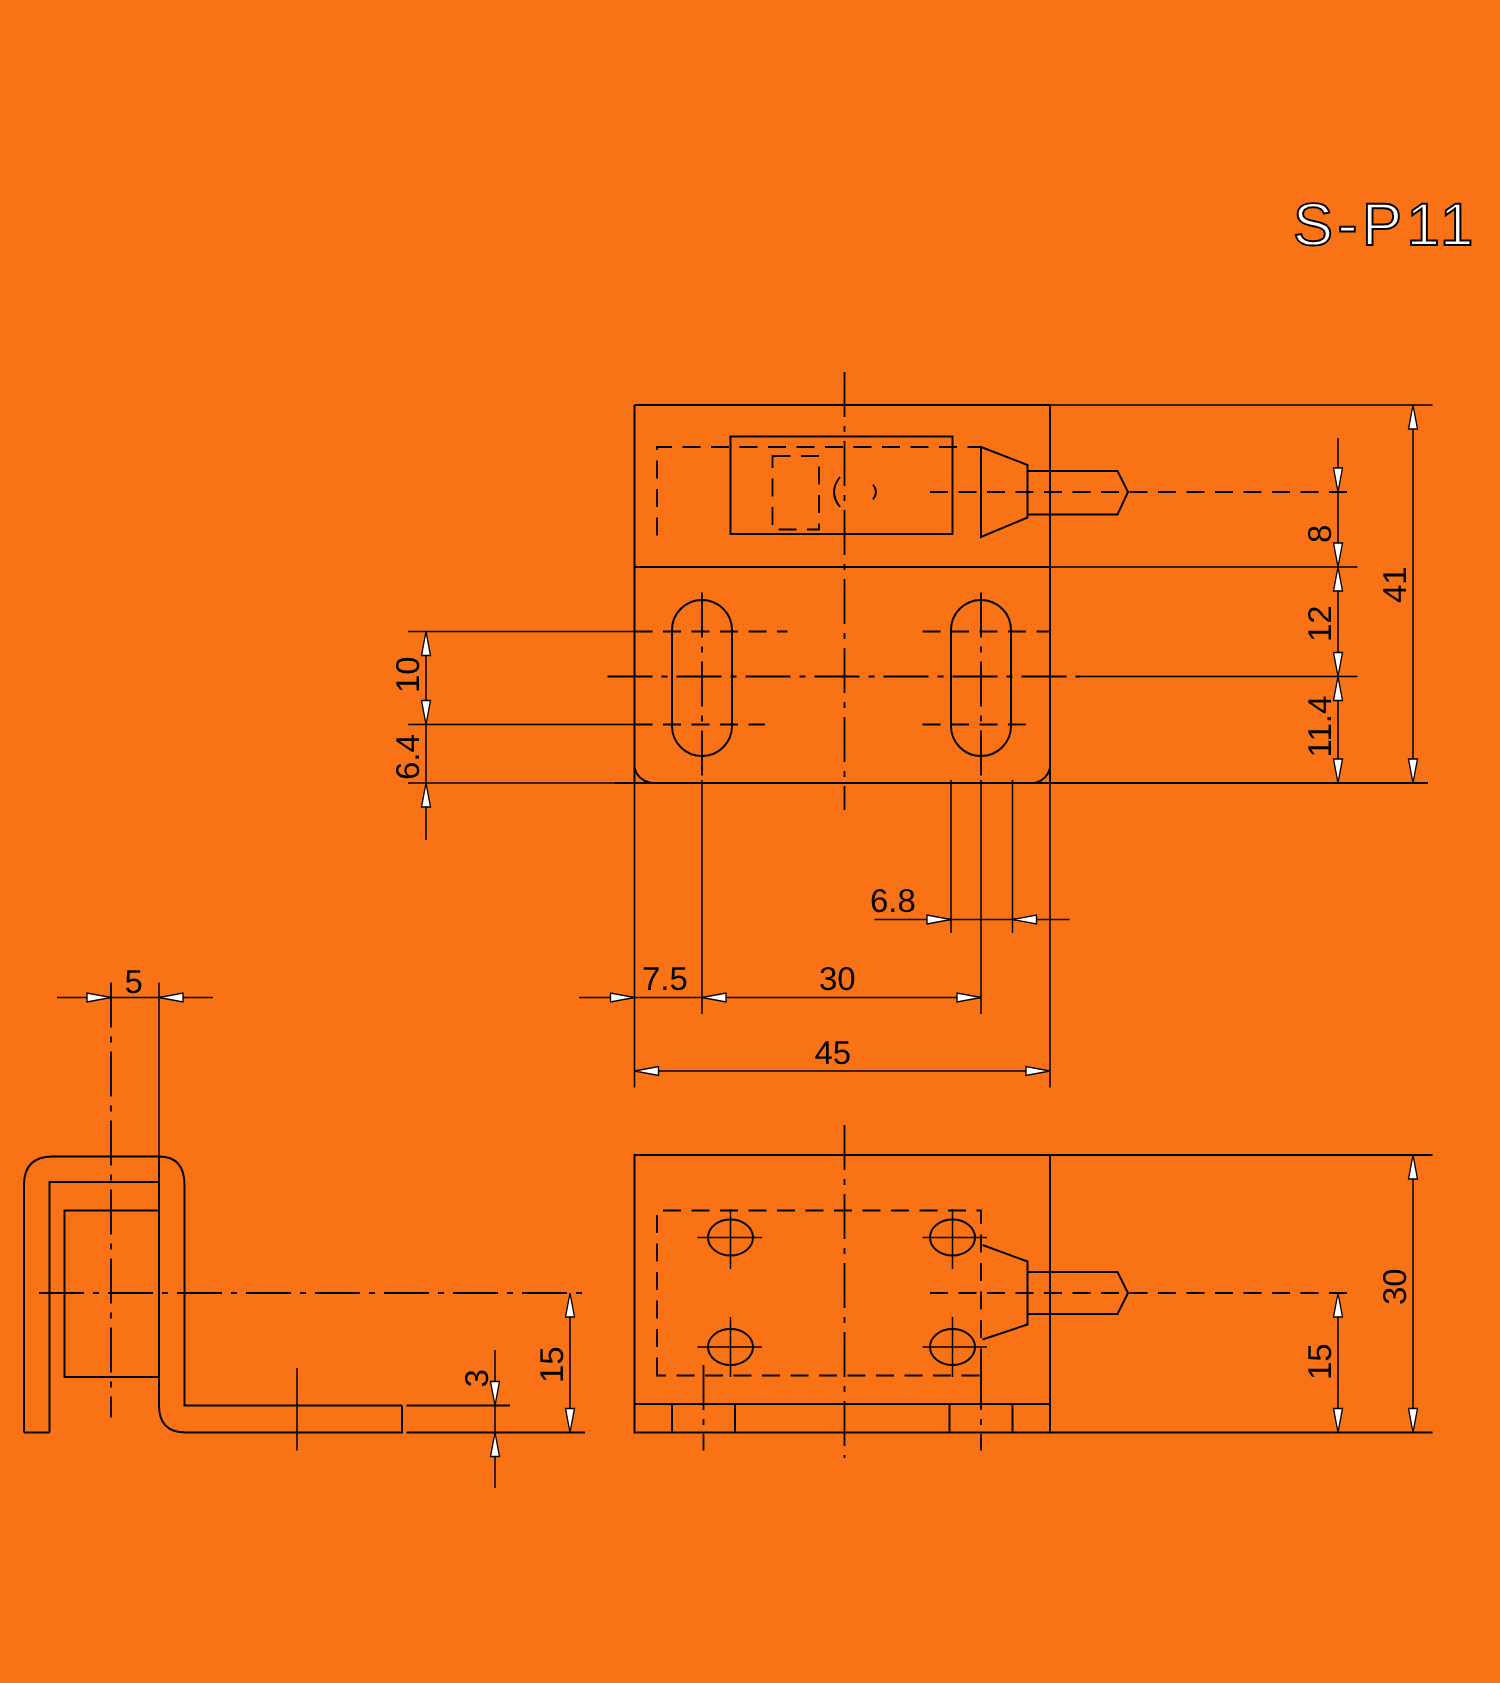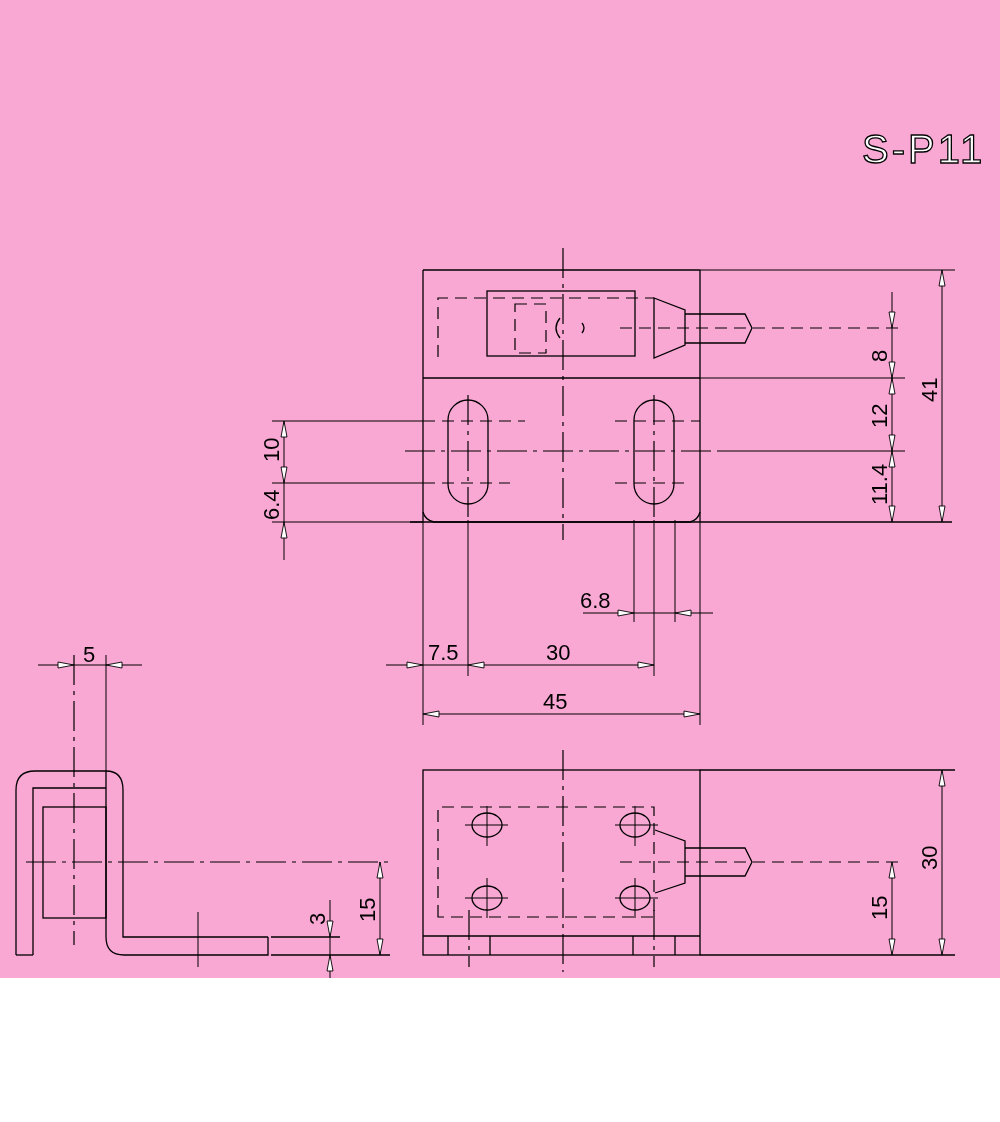--- a/index.html
+++ b/index.html
@@ -1,16 +1,16 @@
 <!DOCTYPE html>
 <html><head>
 <meta charset="utf-8">
 <style>
   html, body { margin: 0; padding: 0; background: #ffffff; }
-  #canvas { position: relative; width: 1000px; height: 978px; background: #f9a8d4; overflow: hidden; }
+  #canvas { position: relative; width: 1000px; height: 1122px; background: #f97316; overflow: hidden; }
   svg { position: absolute; left: 0; top: 0; }
   .ln { stroke: #000; stroke-width: 1.3; fill: none; }
   .cl { stroke: #000; stroke-width: 1.2; fill: none; stroke-dasharray: 30 6 4 6; }
   .hd { stroke: #000; stroke-width: 1.2; fill: none; stroke-dasharray: 12 7; }
   .dim { stroke: #000; stroke-width: 1; fill: none; }
   .arr { stroke: #000; stroke-width: 0.9; fill: #fff; }
   .lbl { font-family: "Liberation Sans", sans-serif; font-size: 22px; fill: #000; font-weight: 300; }
   .title { font-family: "Liberation Sans", sans-serif; font-size: 40px; fill: #fff; stroke: #000; stroke-width: 1.3; letter-spacing: 3px; }
 </style>
 </head>

